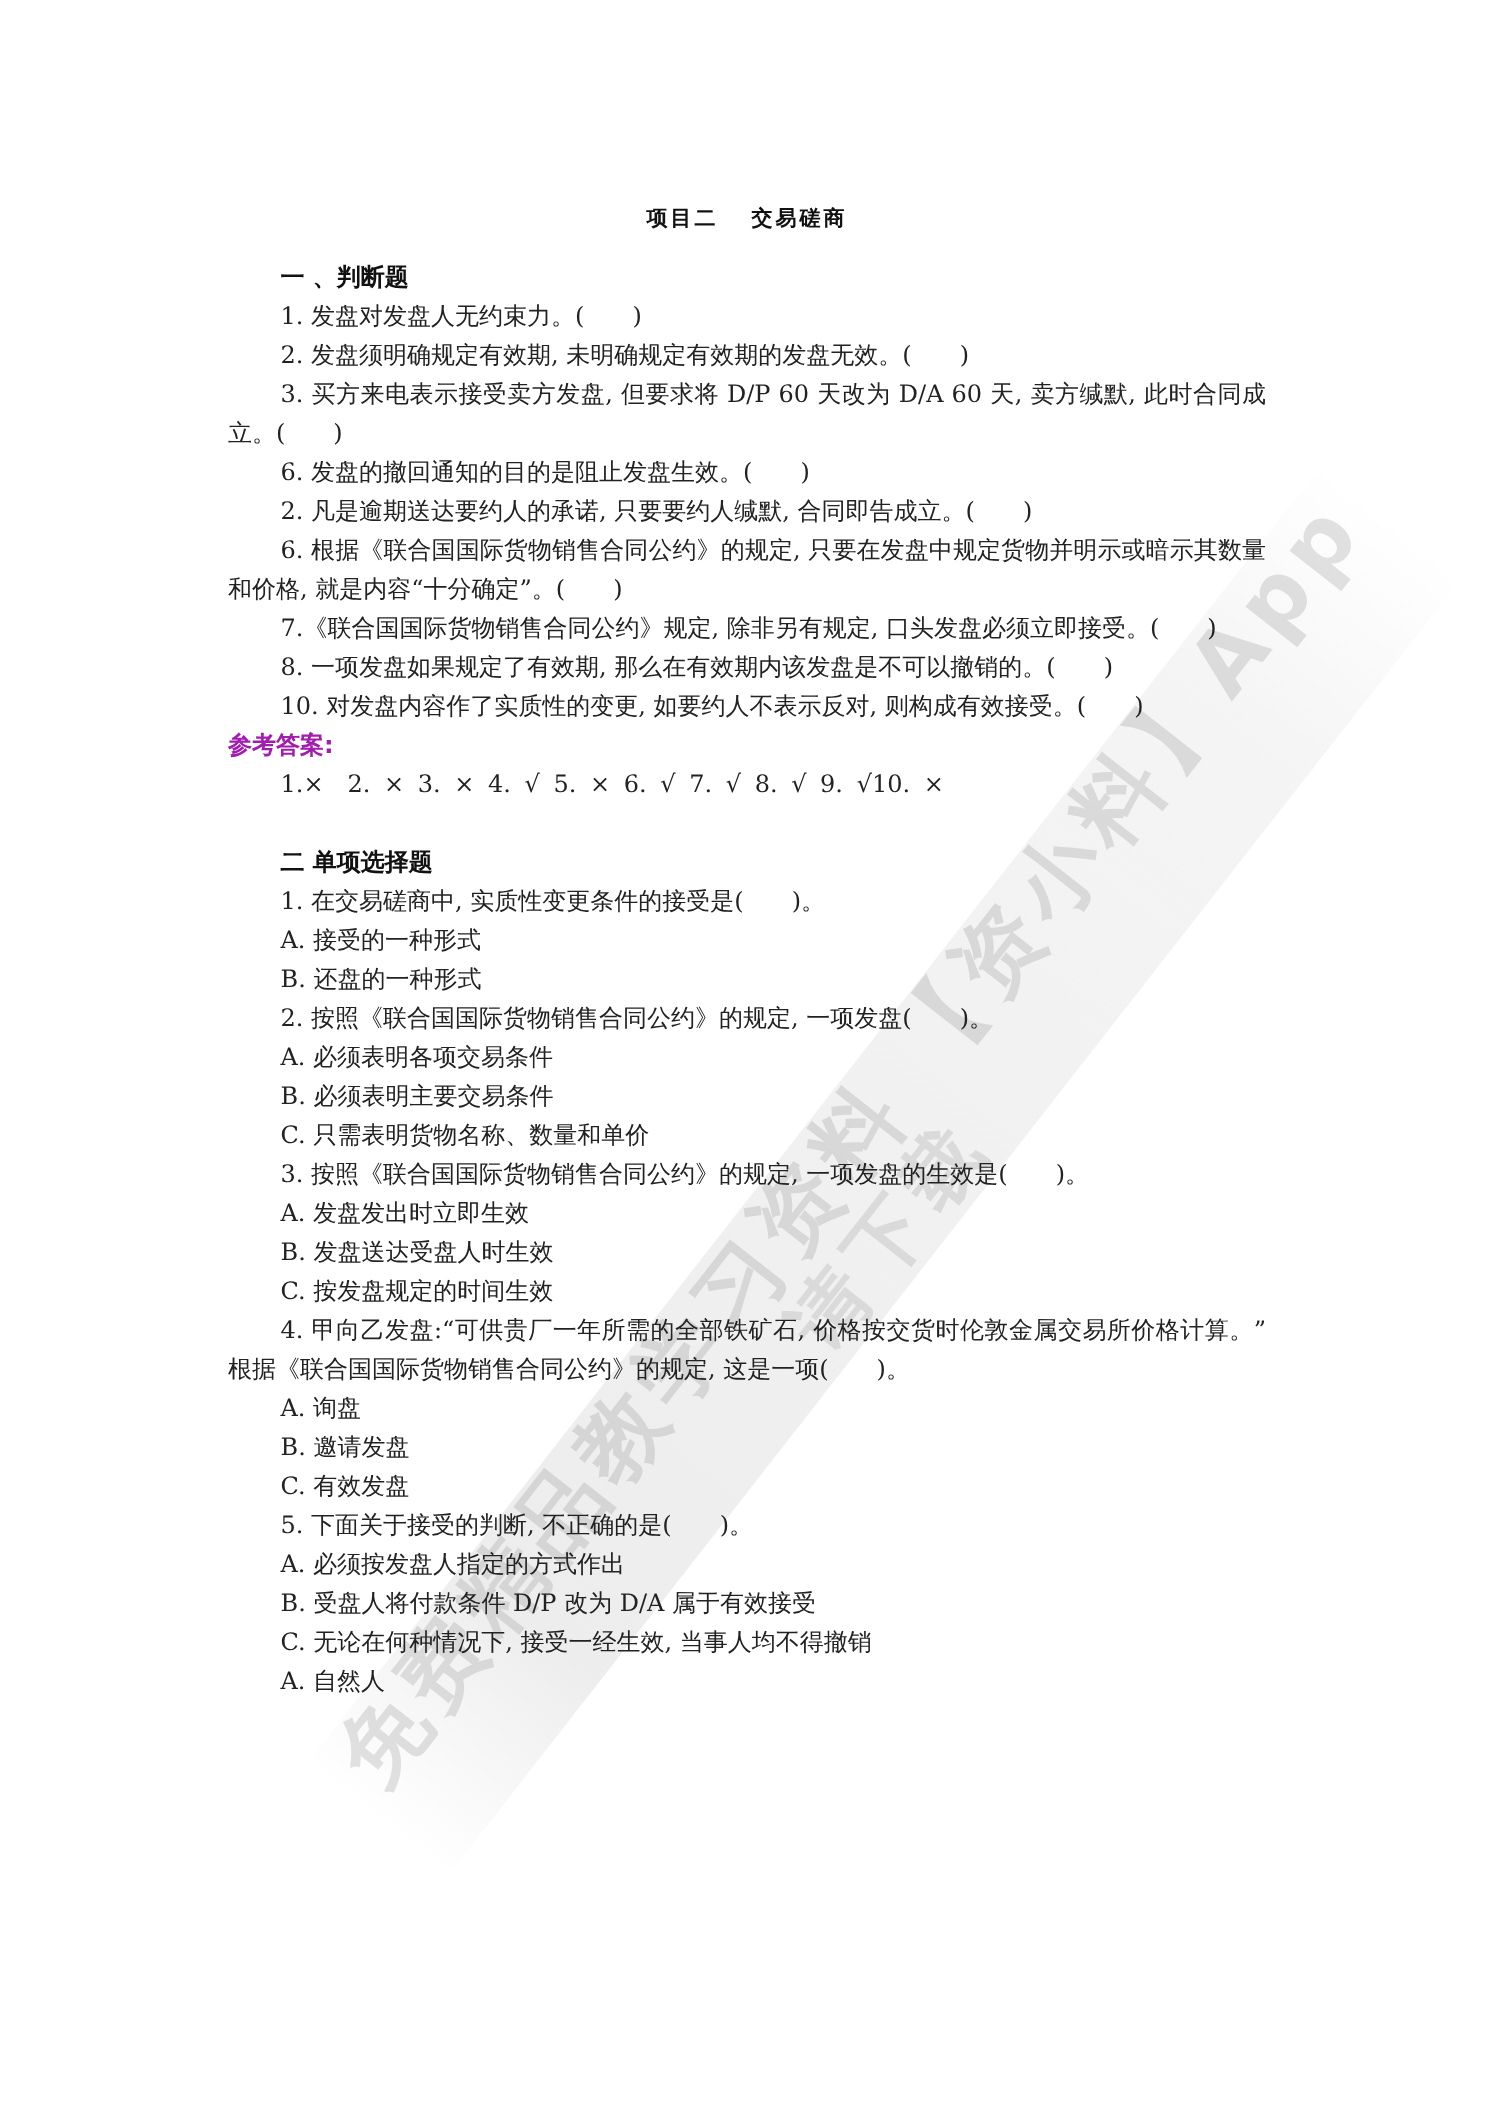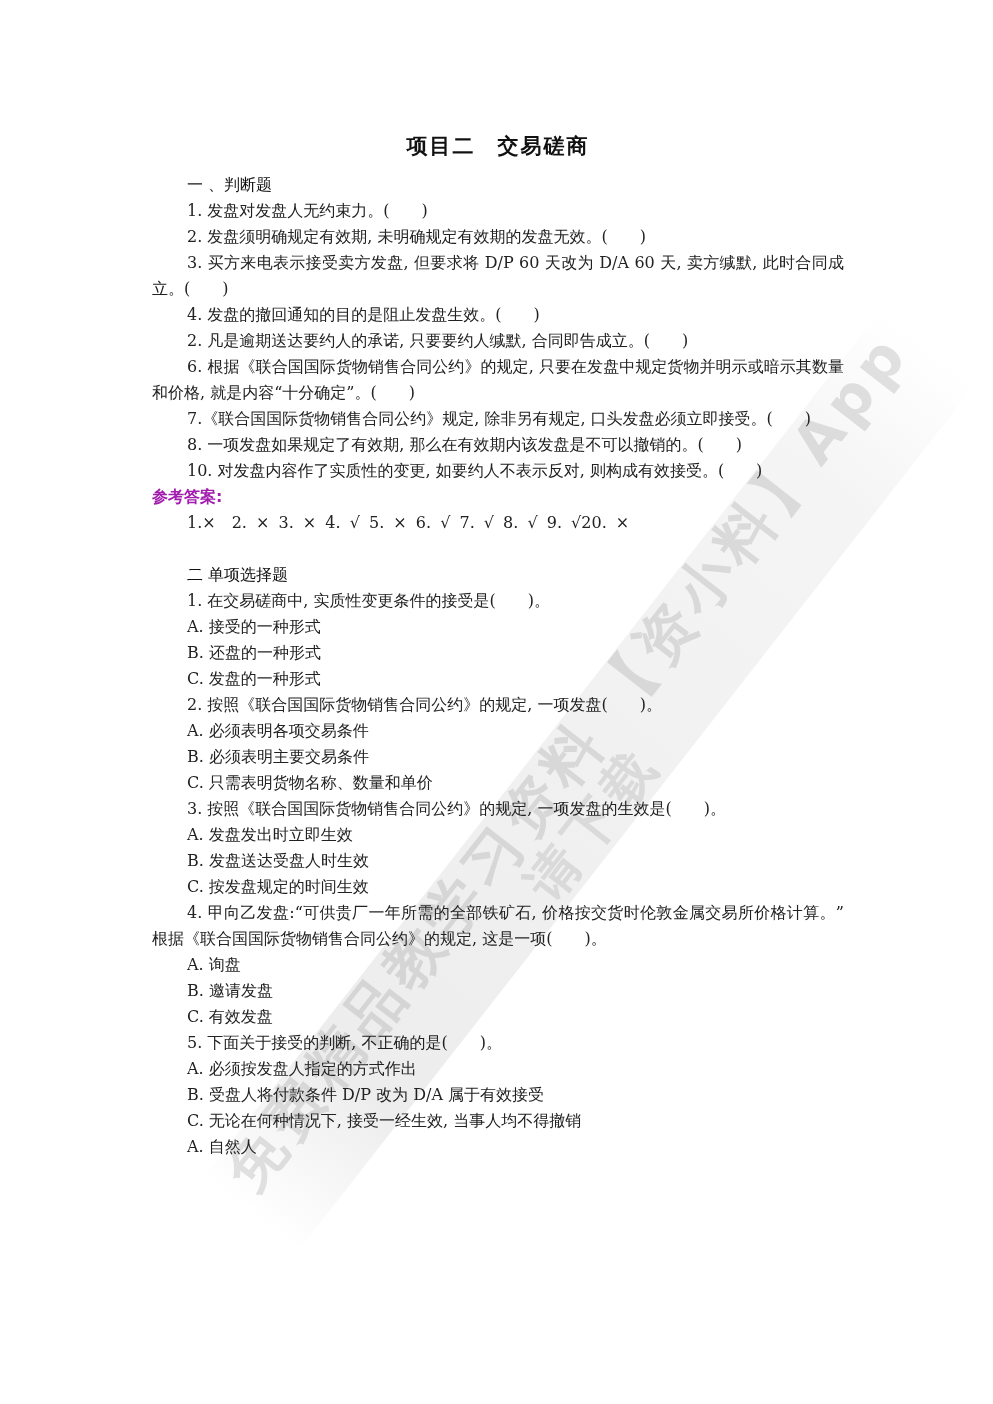--- a/index.html
+++ b/index.html
@@ -24,25 +24,25 @@
   }
   .wm-text2 {
     position: absolute; left: 140px; top: 790px; width: 900px; height: 60px;
     transform: rotate(-52deg); transform-origin: center;
     font-family: "DejaVu Sans", sans-serif; font-weight: bold;
     font-size: 52px; color: rgba(150,150,150,0.25); letter-spacing: 8px; white-space: nowrap; text-align: center;
   }
   .page { position: absolute; left: 152px; top: 128px; width: 692px; }
   .title {
     text-align: center; font-family: "DejaVu Sans", sans-serif; font-weight: bold;
-    font-size: 21px; letter-spacing: 2px; height: 36px; line-height: 36px; margin-bottom: 8px; color: #111;
+    font-size: 14px; letter-spacing: 2px; height: 36px; line-height: 36px; margin-bottom: 8px; color: #111;
   }
   .title .gap { display: inline-block; width: 22px; }
   .sec-head {
-    font-family: "DejaVu Sans", sans-serif; font-weight: normal; font-size: 16px;
+    font-family: "DejaVu Sans", sans-serif; font-weight: bold; font-size: 16px;
     line-height: 26px; padding-left: 35px; color: #111;
   }
   .para { font-size: 16px; line-height: 26px; text-indent: 35px; text-align: justify; }
   .ans-head {
     font-family: "DejaVu Sans", sans-serif; font-weight: bold; font-size: 16px; line-height: 26px; color: #a21caf;
   }
   .answers { font-size: 16px; line-height: 26px; padding-left: 35px; word-spacing: 4px; }
   .spacer { height: 26px; }
   .opt { font-size: 16px; line-height: 26px; padding-left: 35px; }
 </style>
@@ -58,39 +58,38 @@
 <div class="page">
   <div class="title">
     <span>项目二</span><span class="gap"></span><span>交易磋商</span>
   </div>
 
   <div>
     <div class="sec-head">一 、判断题</div>
     <div class="para">1. 发盘对发盘人无约束力。(　　)</div>
     <div class="para">2. 发盘须明确规定有效期, 未明确规定有效期的发盘无效。(　　)</div>
     <div class="para">3. 买方来电表示接受卖方发盘, 但要求将 D/P 60 天改为 D/A 60 天, 卖方缄默, 此时合同成立。(　　)</div>
-    <div class="para">4. 发盘的撤回通知的目的是阻止发盘生效。(　　)</div>
+    <div class="para">6. 发盘的撤回通知的目的是阻止发盘生效。(　　)</div>
     <div class="para">2. 凡是逾期送达要约人的承诺, 只要要约人缄默, 合同即告成立。(　　)</div>
     <div class="para">6. 根据《联合国国际货物销售合同公约》的规定, 只要在发盘中规定货物并明示或暗示其数量和价格, 就是内容“十分确定”。(　　)</div>
     <div class="para">7.《联合国国际货物销售合同公约》规定, 除非另有规定, 口头发盘必须立即接受。(　　)</div>
     <div class="para">8. 一项发盘如果规定了有效期, 那么在有效期内该发盘是不可以撤销的。(　　)</div>
     <div class="para">10. 对发盘内容作了实质性的变更, 如要约人不表示反对, 则构成有效接受。(　　)</div>
     <div class="ans-head">参考答案:</div>
-    <div class="answers">1.×　2. × 3. × 4. √ 5. × 6. √ 7. √ 8. √ 9. √20. ×</div>
+    <div class="answers">1.×　2. × 3. × 4. √ 5. × 6. √ 7. √ 8. √ 9. √10. ×</div>
   </div>
 
   <div class="spacer"></div>
 
   <div>
     <div class="sec-head">二 单项选择题</div>
 
     <div class="opt">1. 在交易磋商中, 实质性变更条件的接受是(　　)。</div>
     <div class="opt">A. 接受的一种形式</div>
     <div class="opt">B. 还盘的一种形式</div>
-    <div class="opt">C. 发盘的一种形式</div>
 
     <div class="opt">2. 按照《联合国国际货物销售合同公约》的规定, 一项发盘(　　)。</div>
     <div class="opt">A. 必须表明各项交易条件</div>
     <div class="opt">B. 必须表明主要交易条件</div>
     <div class="opt">C. 只需表明货物名称、数量和单价</div>
 
     <div class="opt">3. 按照《联合国国际货物销售合同公约》的规定, 一项发盘的生效是(　　)。</div>
     <div class="opt">A. 发盘发出时立即生效</div>
     <div class="opt">B. 发盘送达受盘人时生效</div>
     <div class="opt">C. 按发盘规定的时间生效</div>

